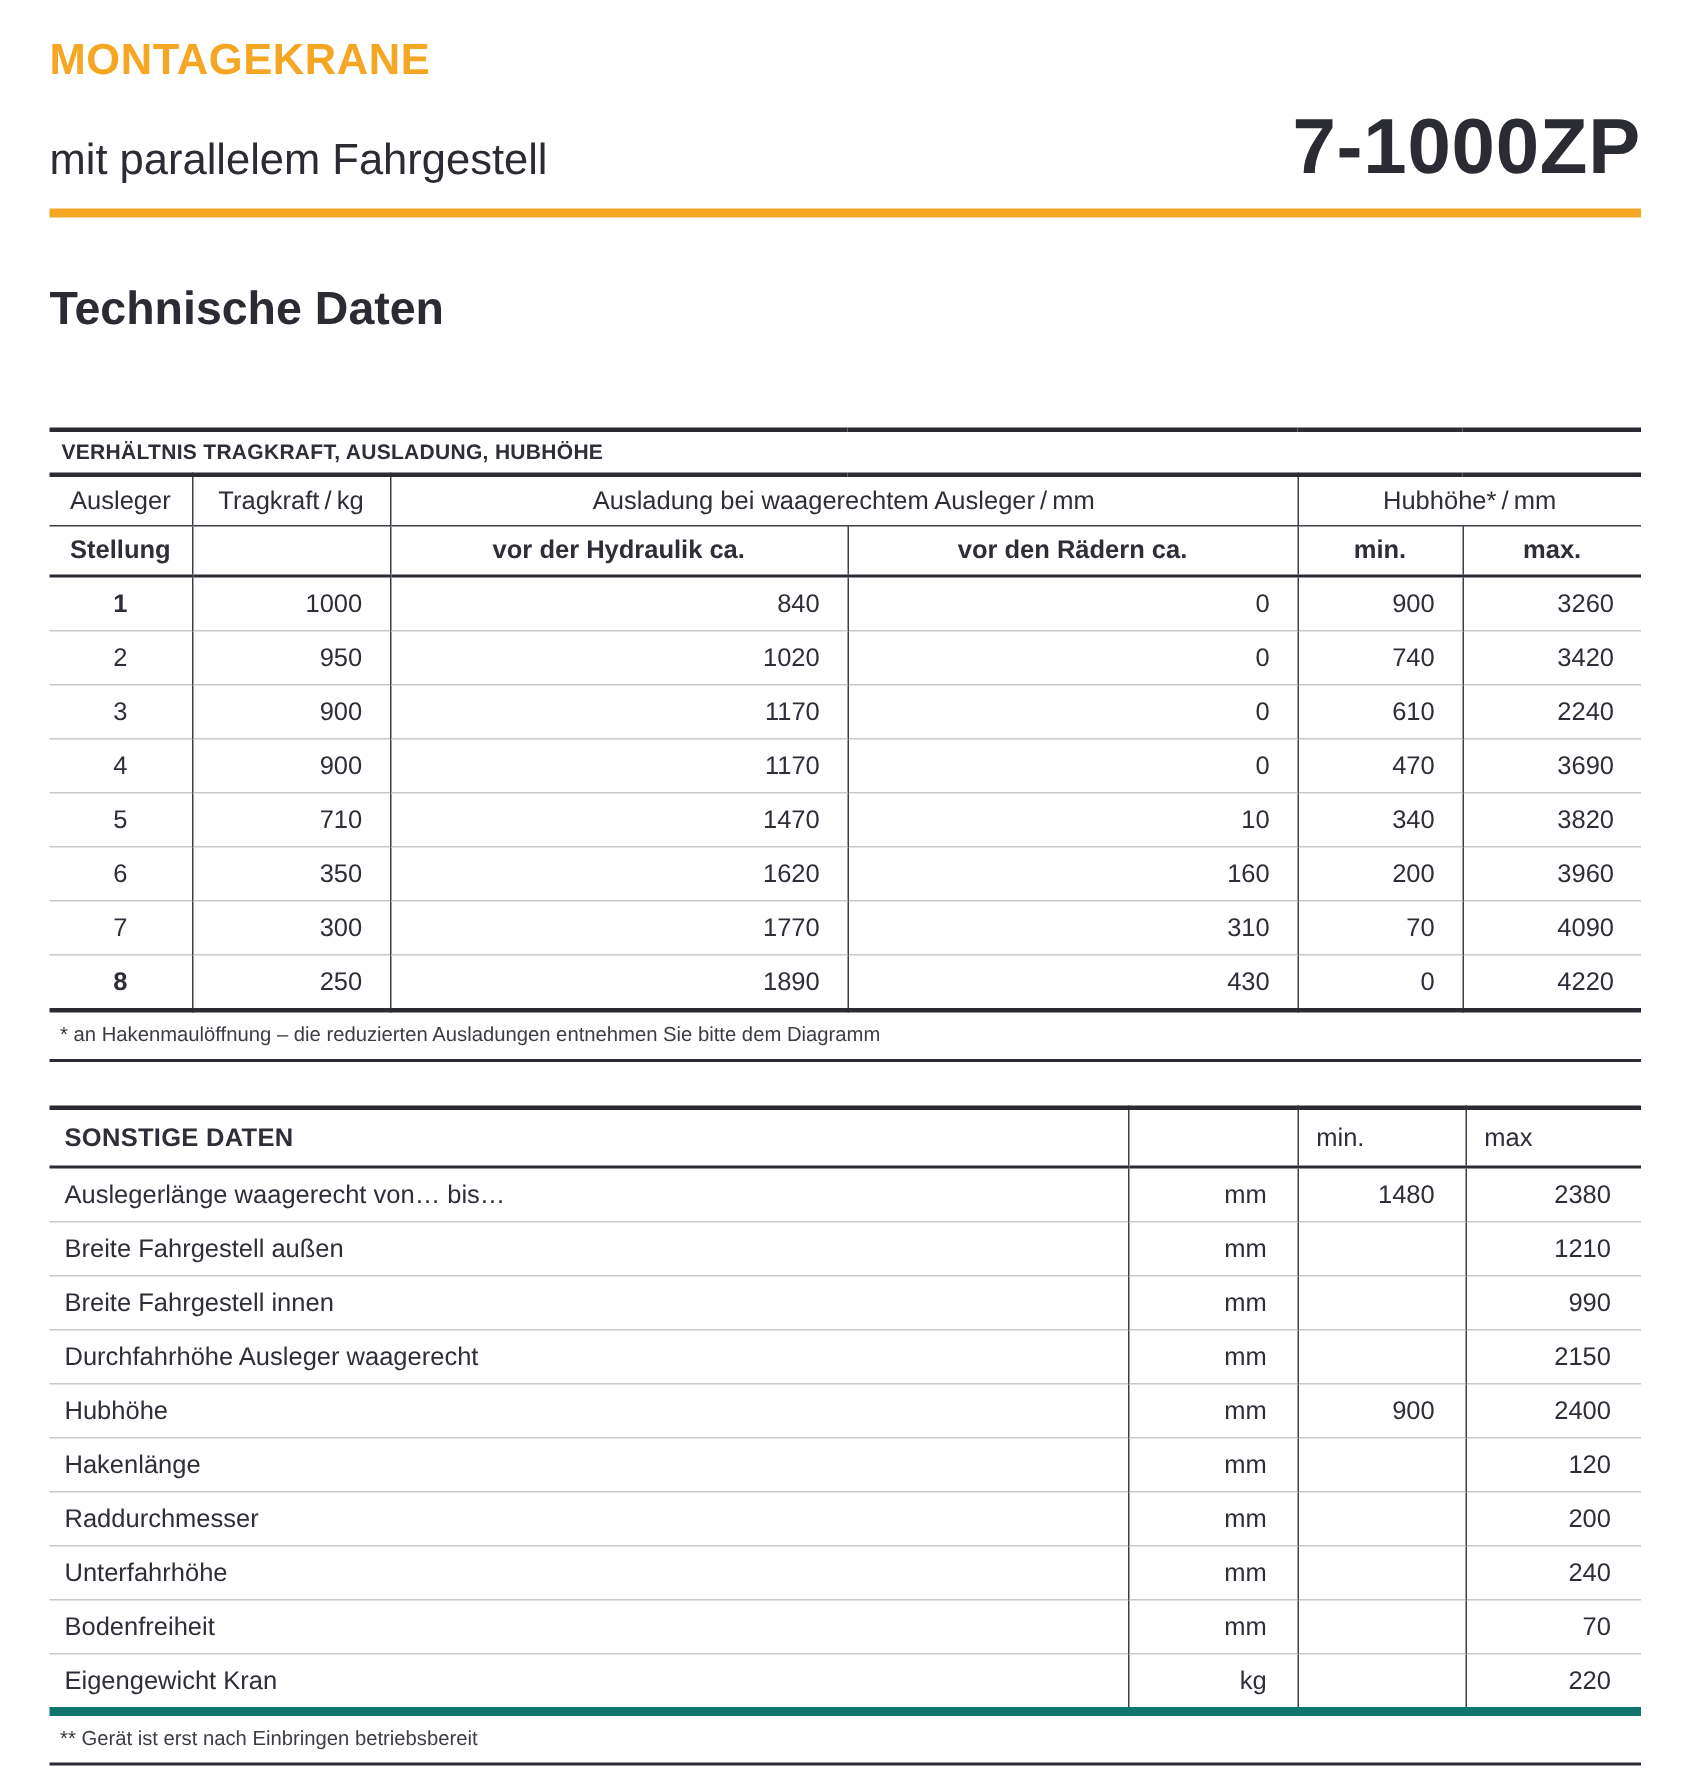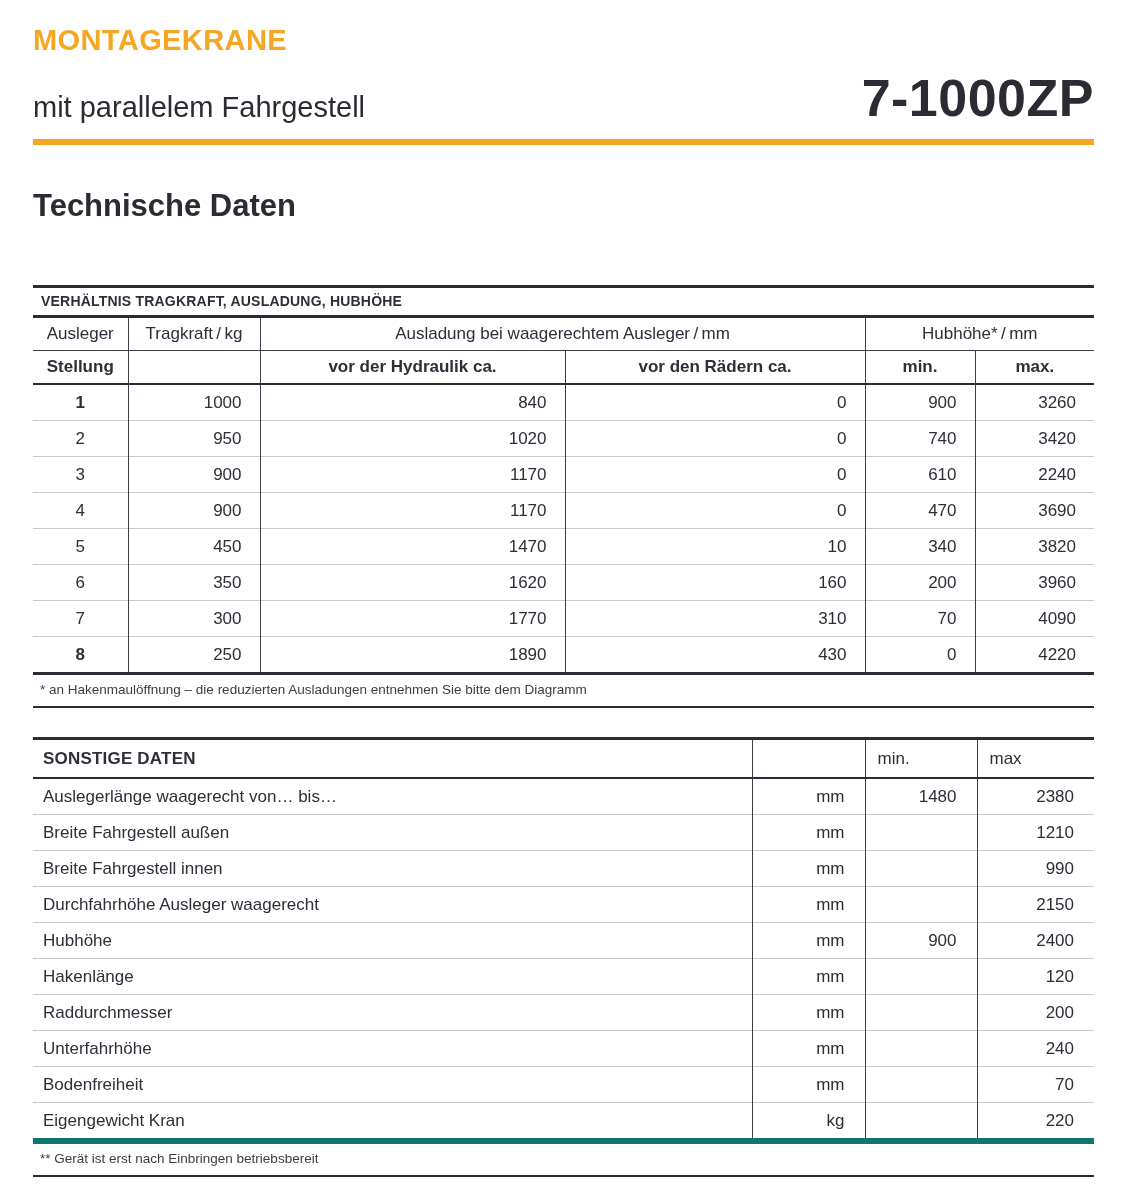--- a/index.html
+++ b/index.html
@@ -120,21 +120,21 @@
     <tr class="cols data">
       <td class="ctr">4</td>
       <td class="num">900</td>
       <td class="num">1170</td>
       <td class="num">0</td>
       <td class="num">470</td>
       <td class="num">3690</td>
     </tr>
     <tr class="cols data">
       <td class="ctr">5</td>
-      <td class="num">450</td>
+      <td class="num">710</td>
       <td class="num">1470</td>
       <td class="num">10</td>
       <td class="num">340</td>
       <td class="num">3820</td>
     </tr>
     <tr class="cols data">
       <td class="ctr">6</td>
       <td class="num">350</td>
       <td class="num">1620</td>
       <td class="num">160</td>

